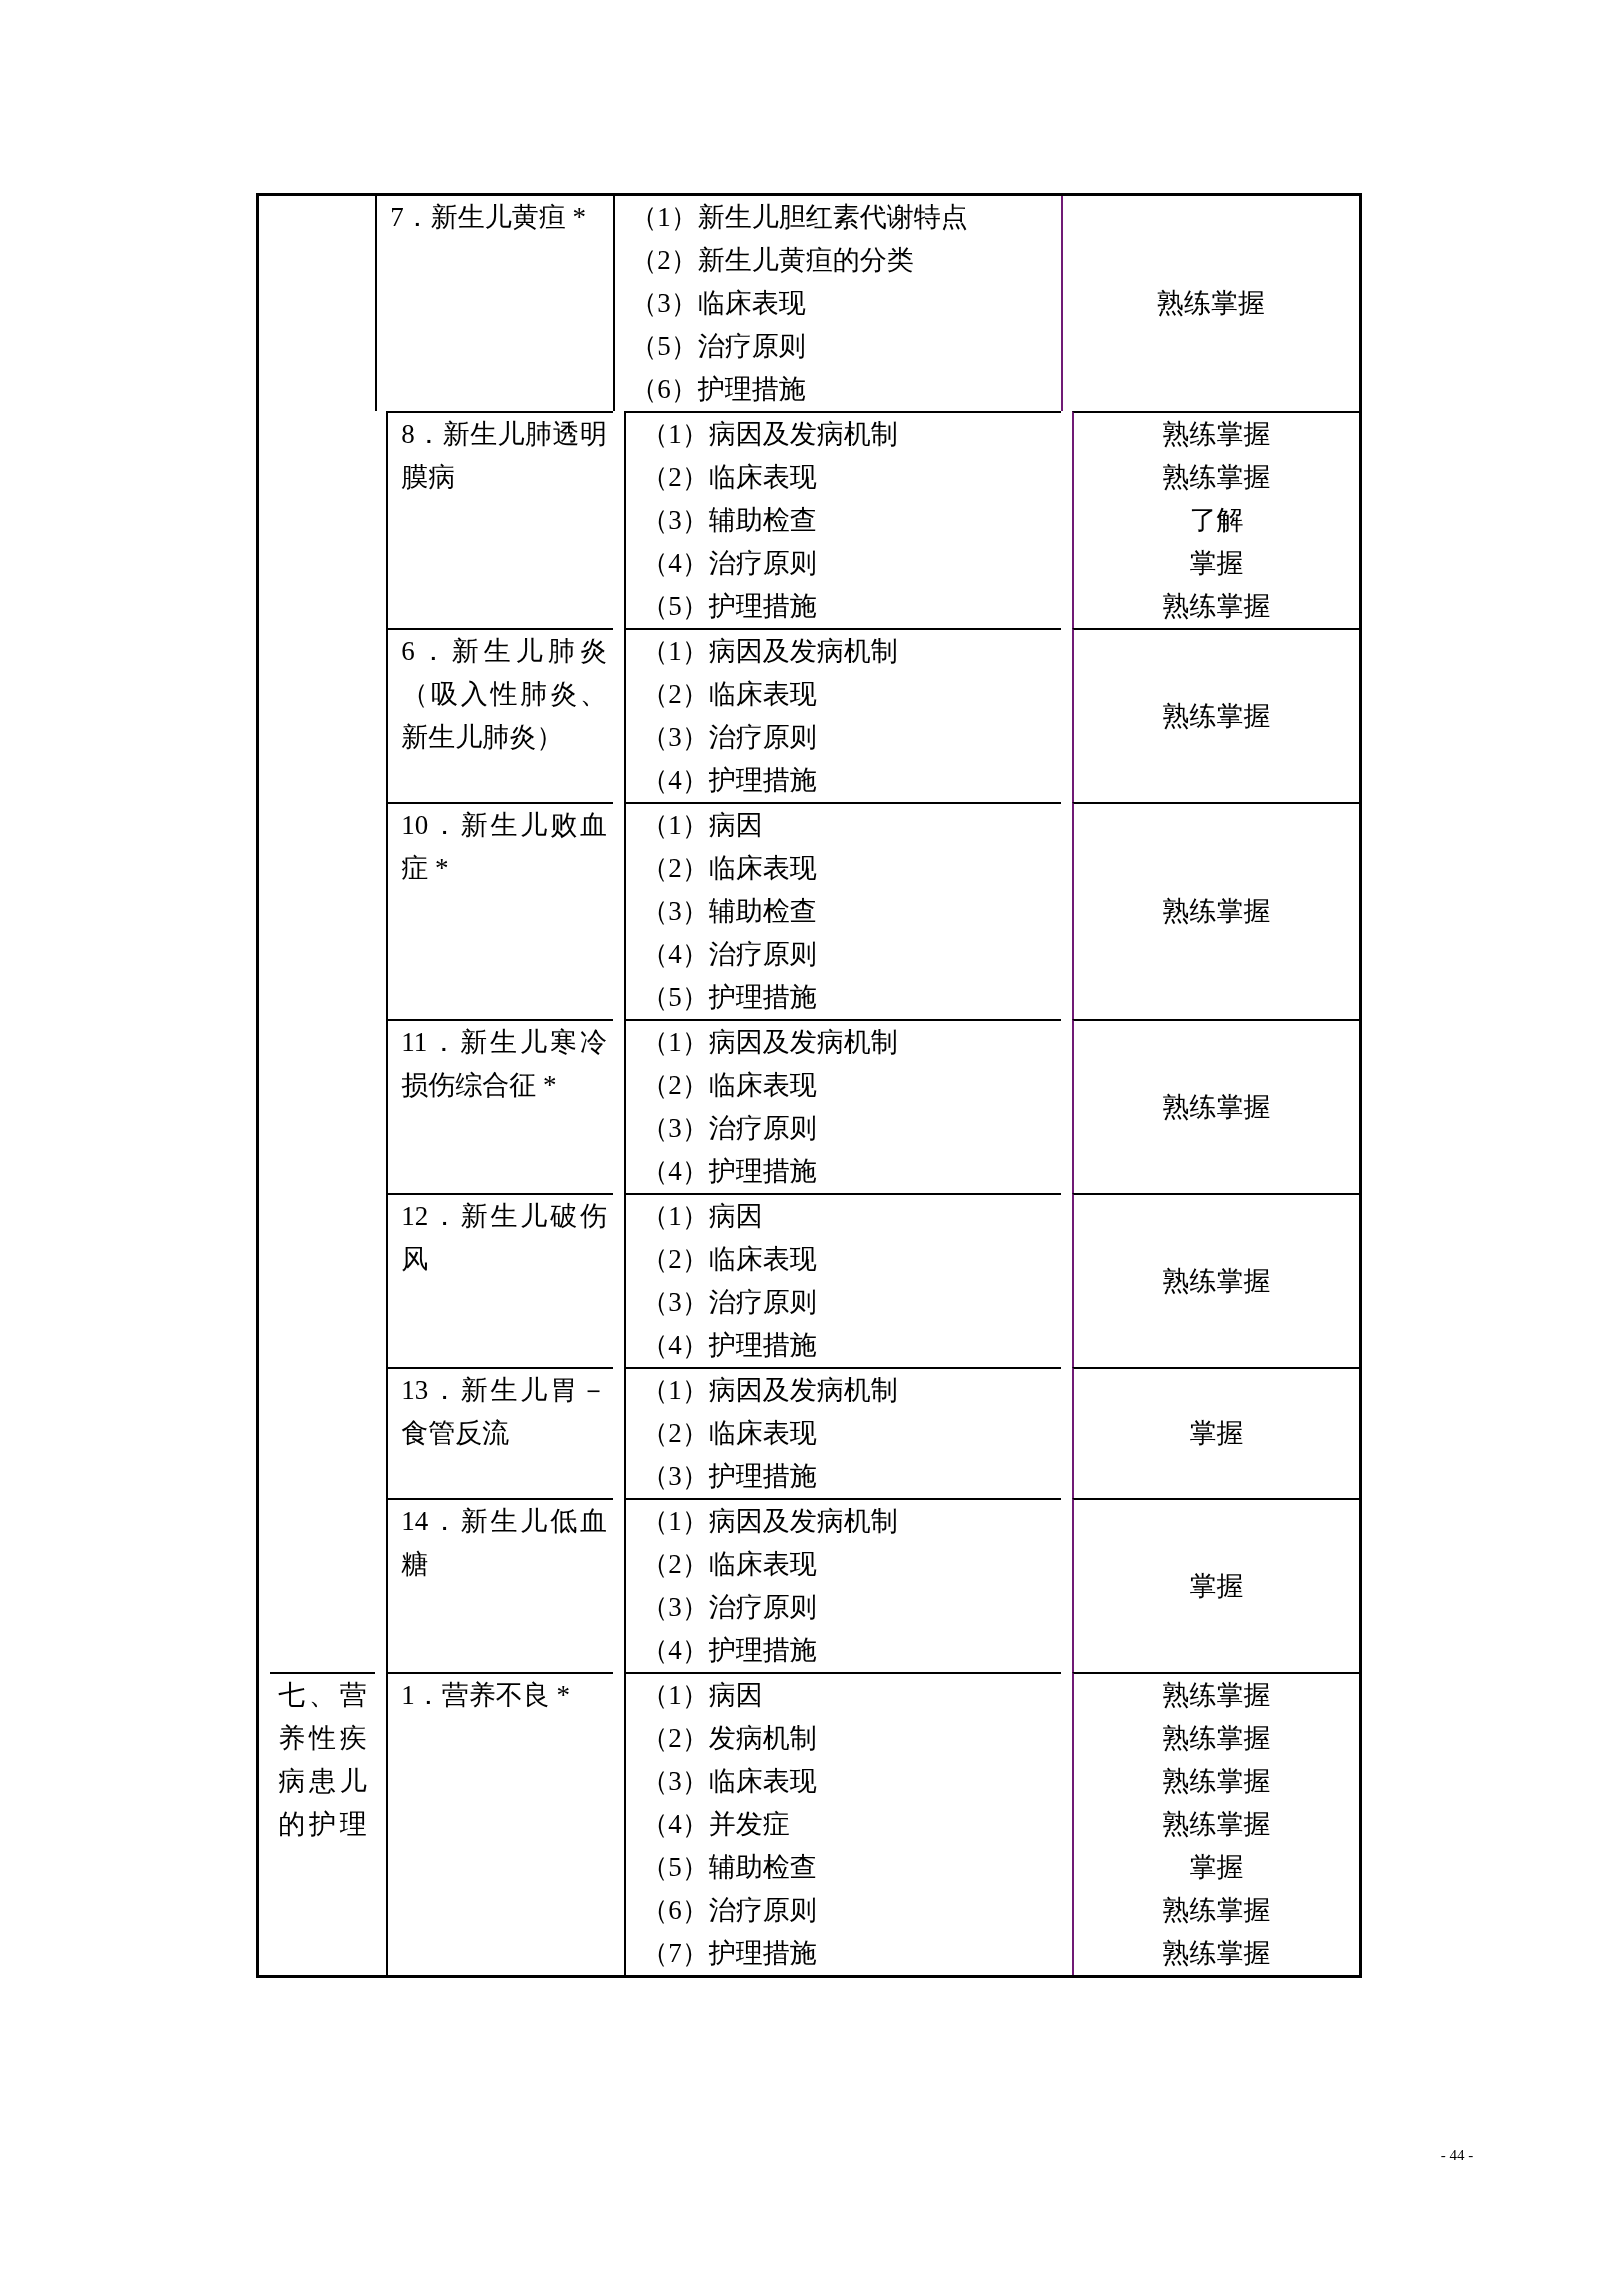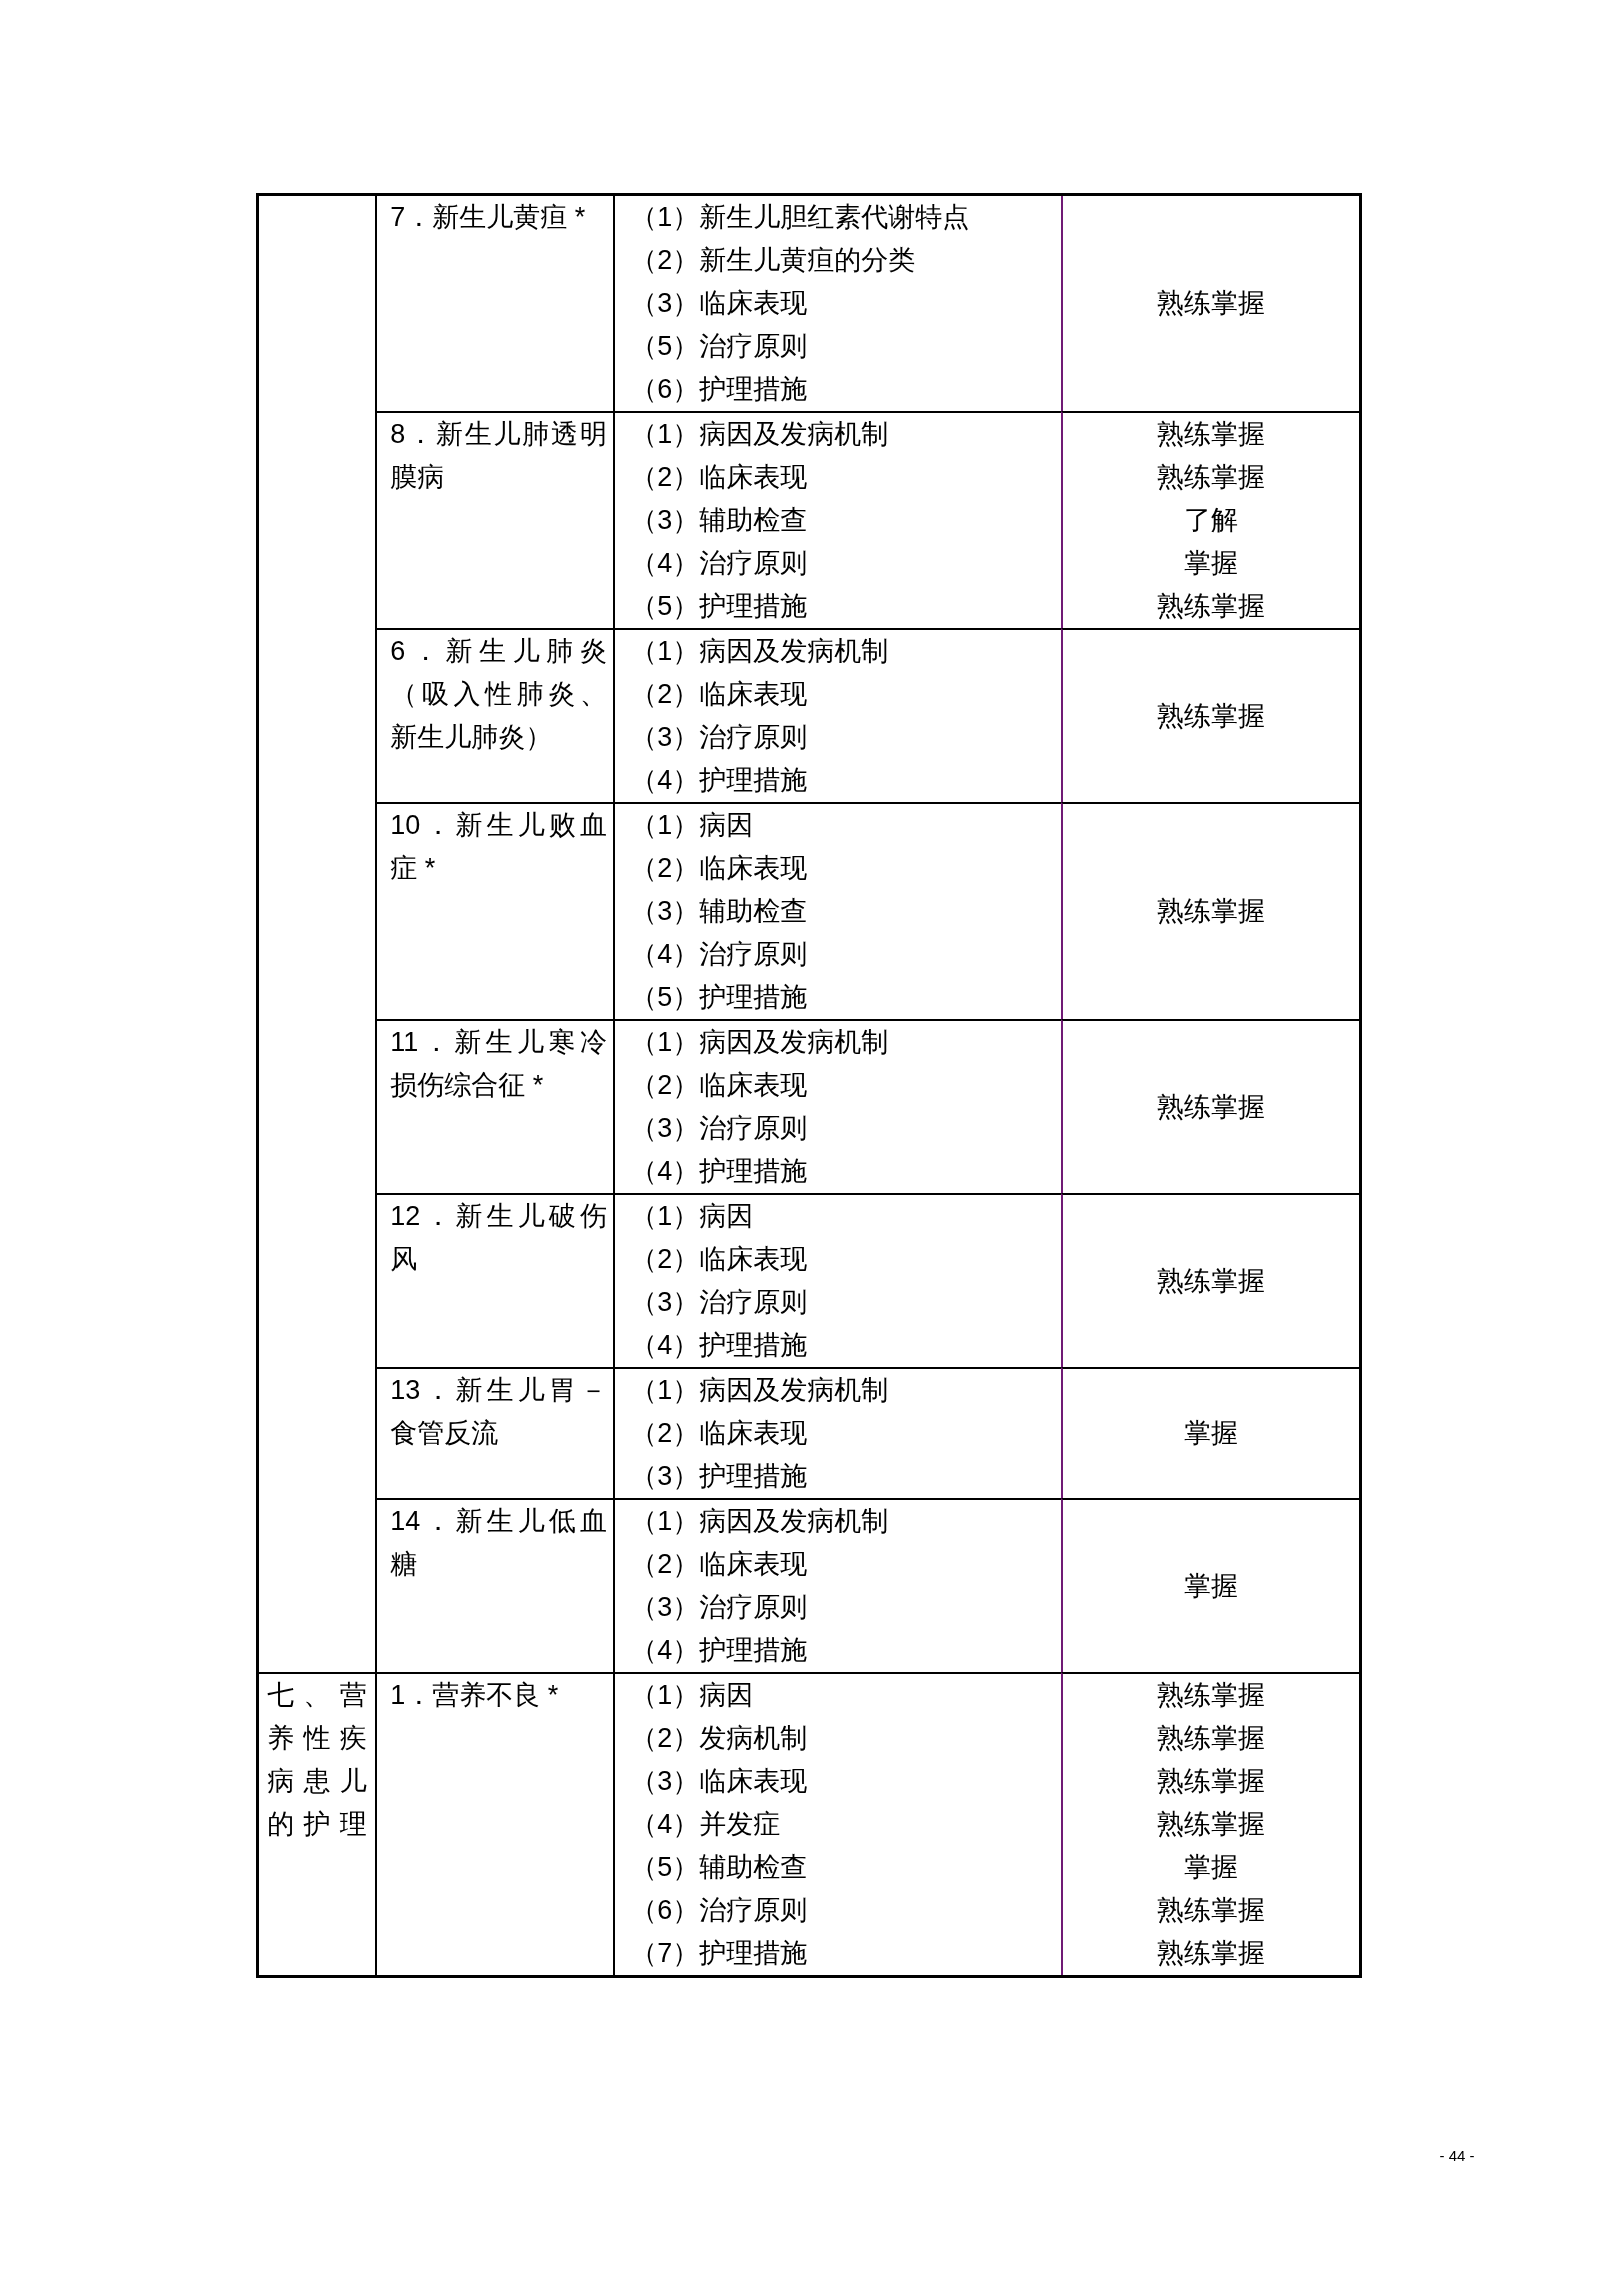--- a/index.html
+++ b/index.html
@@ -1,32 +1,32 @@
 <!DOCTYPE html>
 <html style="font-size:8.2px"><head>
 <meta charset="utf-8">
 <style>
   html,body{margin:0;padding:0;background:#888;}
   .page{
     position:relative;width:1623px;height:2295px;background:#ffffff;
-    font-family:Liberation Sans, sans-serif;color:#000;
+    font-family:Liberation Serif, serif;color:#000;
     overflow:hidden;
   }
   .table{
     position:absolute;left:256px;top:193px;
     display:grid;grid-template-columns:116px 238px 448px 298px;
     border:3.1px solid #000;font-size:27px;background:#fff;
   }
   .cell{box-sizing:border-box;}
   .cat{grid-column:1;padding:0 8.2px;}
   .name{grid-column:2;border-left:2px solid #000;padding:0 6.1px 0 13.3px;}
   .items{grid-column:3;border-left:2px solid #000;padding:0 5.1px 0 15.3px;}
   .level{grid-column:4;border-left:2px solid #701a75;text-align:center;}
   .level.center{display:flex;align-items:center;justify-content:center;}
-  .bt{border-top:2.6px solid #000;}
+  .bt{border-top:2.6px solid #000;margin-left:11px;}
   .line{line-height:43px;}
   .jline{text-align:justify;text-align-last:justify;}
   .cat .line{text-align:justify;text-align-last:justify;}
   .page-number{
     position:absolute;left:1355px;top:2140px;width:204px;
     text-align:center;font-size:15px;line-height:31px;
   }
 </style>
 </head>
 <body>

